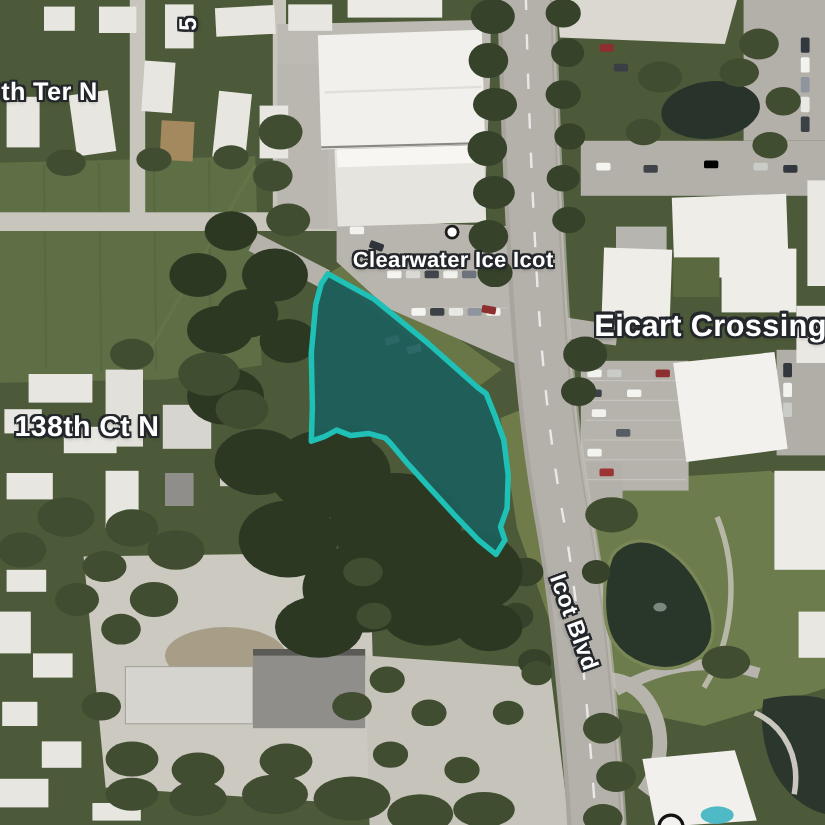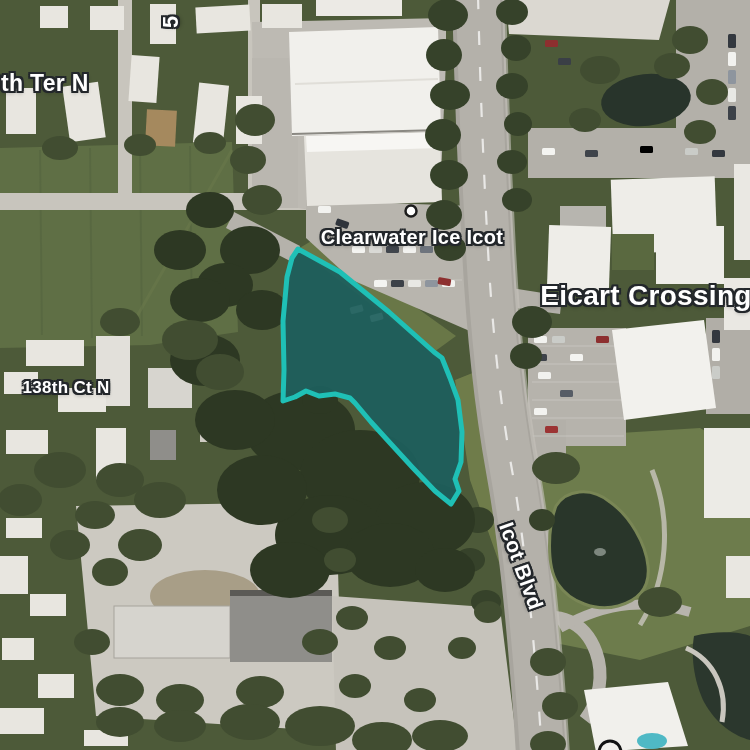--- a/index.html
+++ b/index.html
@@ -12,21 +12,21 @@
     position:absolute;color:#ffffff;font-weight:700;white-space:nowrap;
     letter-spacing:.3px;
     text-shadow:-2px -2px 0 #23272b,2px -2px 0 #23272b,-2px 2px 0 #23272b,
                  2px 2px 0 #23272b,0 -2px 0 #23272b,0 2px 0 #23272b,
                 -2px 0 0 #23272b,2px 0 0 #23272b,0 2px 4px rgba(0,0,0,.45);
   }
   .lbl-ter{left:-12px;top:70px;font-size:23px;}
   .lbl-five{left:158px;top:0px;font-size:22px;transform:rotate(-90deg);transform-origin:14px 14px;}
   .lbl-arena{left:412px;top:237px;font-size:20px;transform:translate(-50%,-50%);}
   .lbl-eicart{left:646px;top:296px;font-size:28px;transform:translate(-50%,-50%);}
-  .lbl-138{left:66px;top:388px;font-size:17px;transform:translate(-50%,-50%);}
+  .lbl-138{left:79px;top:388px;font-size:26px;transform:translate(-50%,-50%);}
   .lbl-icot{left:521px;top:566px;font-size:21px;transform:translate(-50%,-50%) rotate(70deg);}
 </style>
 </head>
 <body>
 
 <div id="map-viewport">
 <svg width="750" height="750" viewBox="0 0 750 750">
 
   <rect width="750" height="750" fill="#4d5a39"></rect>
 

